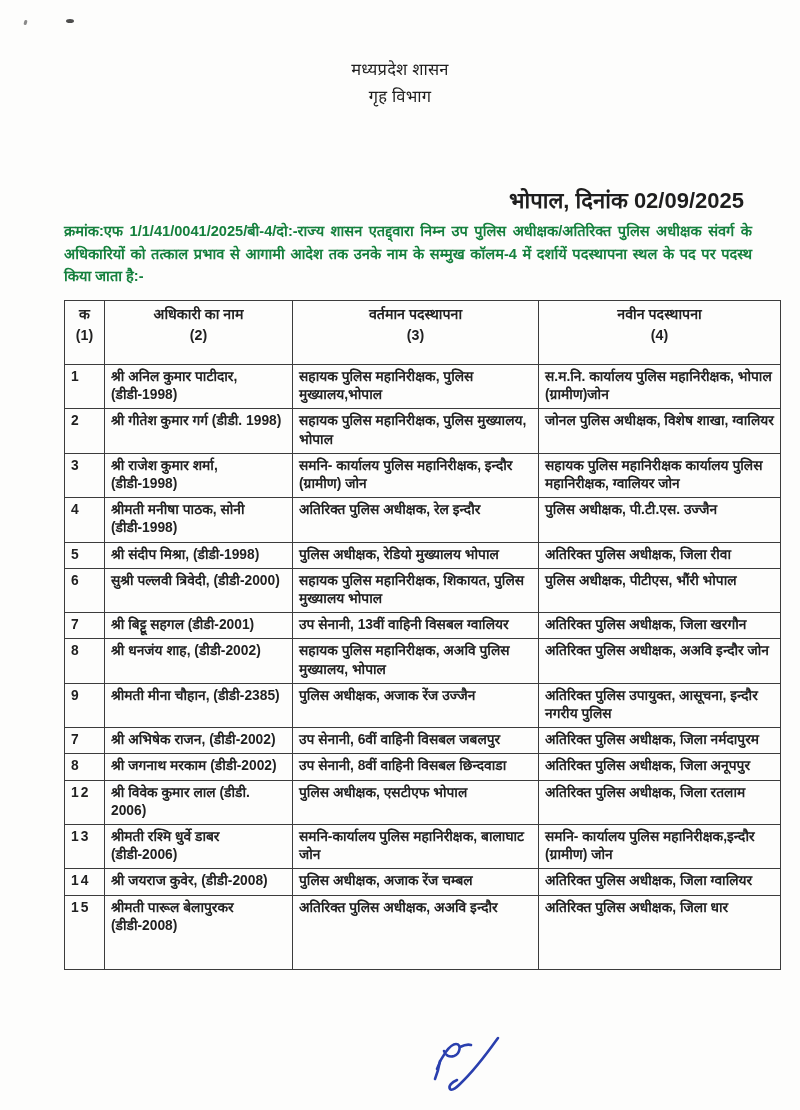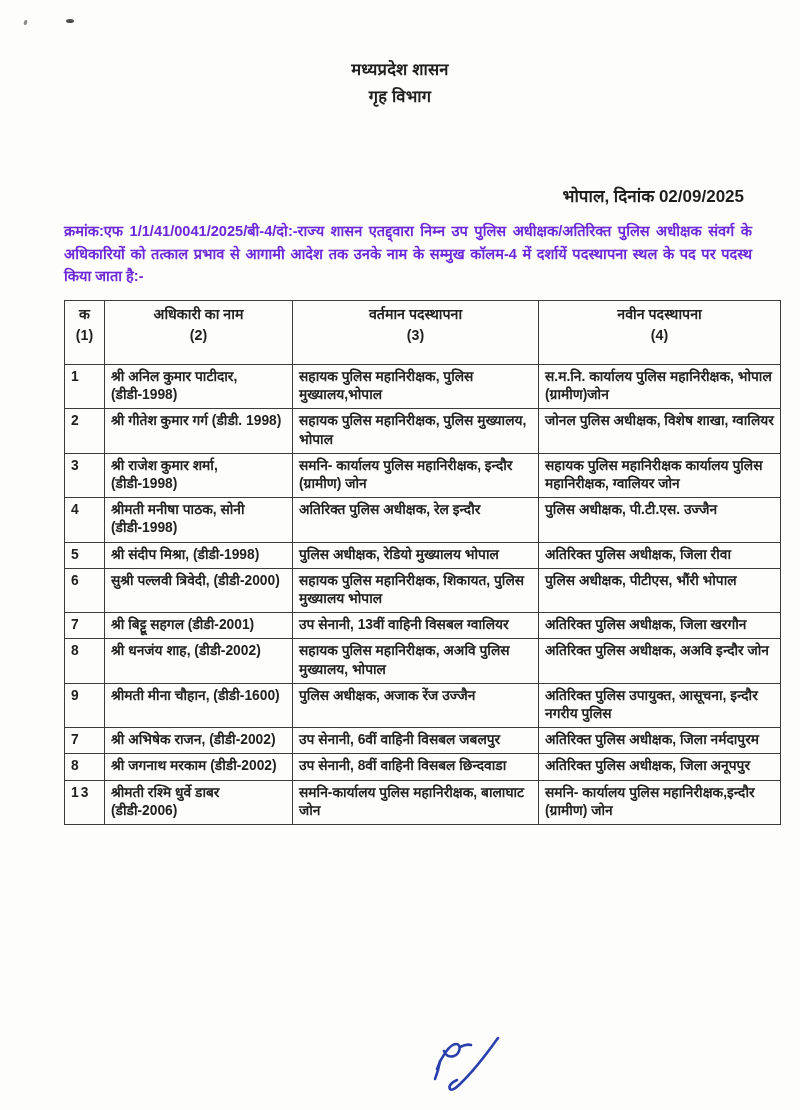--- a/index.html
+++ b/index.html
@@ -21,38 +21,38 @@
     border-radius: 2px; transform: rotate(18deg);
   }
   .speck-2 {
     position: absolute; left: 66px; top: 19px;
     width: 8px; height: 4px; background: #4d4d4d;
     border-radius: 50%;
   }
   .doc-header {
     position: absolute; top: 56px; left: 0; right: 0;
     text-align: center;
-    font-weight: bold;
+    font-weight: normal;
     font-size: 16.5px;
     line-height: 27px;
     letter-spacing: 0.2px;
   }
   .date-line {
     position: absolute; top: 184px; right: 56px;
     font-weight: bold;
-    font-size: 17px;
+    font-size: 22px;
   }
   .intro {
     position: absolute; top: 220px; left: 64px;
     width: 688px;
     font-weight: 600;
     font-size: 14.6px;
     line-height: 1.55;
     text-align: justify;
-    color: #6d28d9;
+    color: #15803d;
   }
   table.transfer {
     position: absolute; top: 300px; left: 64px;
     width: 716px;
     border-collapse: collapse;
     table-layout: fixed;
     font-size: 13.8px;
     font-weight: 600;
     color: #212121;
   }
@@ -166,41 +166,59 @@
       <td>अतिरिक्त पुलिस अधीक्षक, जिला खरगौन</td>
     </tr>
         <tr>
       <td class="sn-cell">8</td>
       <td>श्री धनजंय शाह, (डीडी-2002)</td>
       <td>सहायक पुलिस महानिरीक्षक, अअवि पुलिस मुख्यालय, भोपाल</td>
       <td>अतिरिक्त पुलिस अधीक्षक, अअवि इन्दौर जोन</td>
     </tr>
         <tr>
       <td class="sn-cell">9</td>
-      <td>श्रीमती मीना चौहान, (डीडी-1600)</td>
+      <td>श्रीमती मीना चौहान, (डीडी-2385)</td>
       <td>पुलिस अधीक्षक, अजाक रेंज उज्जैन</td>
       <td>अतिरिक्त पुलिस उपायुक्त, आसूचना, इन्दौर नगरीय पुलिस</td>
     </tr>
         <tr>
       <td class="sn-cell">7</td>
       <td>श्री अभिषेक राजन, (डीडी-2002)</td>
       <td>उप सेनानी, 6वीं वाहिनी विसबल जबलपुर</td>
       <td>अतिरिक्त पुलिस अधीक्षक, जिला नर्मदापुरम</td>
     </tr>
         <tr>
       <td class="sn-cell">8</td>
       <td>श्री जगनाथ मरकाम (डीडी-2002)</td>
       <td>उप सेनानी, 8वीं वाहिनी विसबल छिन्दवाडा</td>
       <td>अतिरिक्त पुलिस अधीक्षक, जिला अनूपपुर</td>
     </tr>
         <tr>
+      <td class="sn-cell">12</td>
+      <td>श्री विवेक कुमार लाल (डीडी. 2006)</td>
+      <td>पुलिस अधीक्षक, एसटीएफ भोपाल</td>
+      <td>अतिरिक्त पुलिस अधीक्षक, जिला रतलाम</td>
+    </tr>
+        <tr>
       <td class="sn-cell">13</td>
       <td>श्रीमती रश्मि धुर्वे डाबर (डीडी-2006)</td>
       <td>समनि-कार्यालय पुलिस महानिरीक्षक, बालाघाट जोन</td>
       <td>समनि- कार्यालय पुलिस महानिरीक्षक,इन्दौर (ग्रामीण) जोन</td>
+    </tr>
+        <tr>
+      <td class="sn-cell">14</td>
+      <td>श्री जयराज कुवेर, (डीडी-2008)</td>
+      <td>पुलिस अधीक्षक, अजाक रेंज चम्बल</td>
+      <td>अतिरिक्त पुलिस अधीक्षक, जिला ग्वालियर</td>
+    </tr>
+        <tr class="last-row">
+      <td class="sn-cell">15</td>
+      <td>श्रीमती पारूल बेलापुरकर (डीडी-2008)</td>
+      <td>अतिरिक्त पुलिस अधीक्षक, अअवि इन्दौर</td>
+      <td>अतिरिक्त पुलिस अधीक्षक, जिला धार</td>
     </tr>
       </tbody>
   </table>
 
   <div class="signature">
     <svg viewBox="0 0 92 66">
       <g fill="none" stroke-width="2.6" stroke-linecap="round" stroke-linejoin="round" stroke="#2a3fae">
         <path d="M 74,5 C 64,19 52,36 36,51 C 32,55 28,58 26,56 C 24,53 28,49 33,47"></path>
         <path d="M 13,36 C 17,24 26,11 32,11 C 38,11 36,21 30,23 C 25,24.5 21,22 20,18"></path>
         <path d="M 16,28 C 15,34 13,41 11,46"></path>

